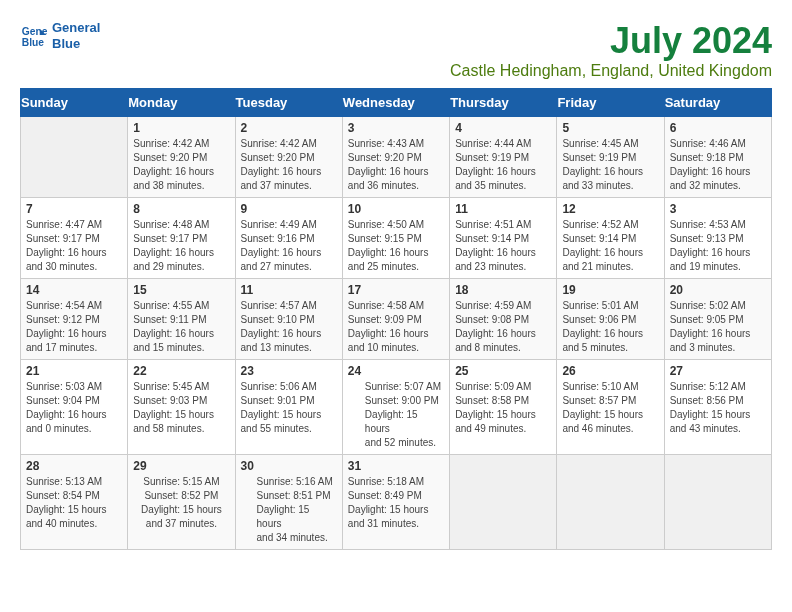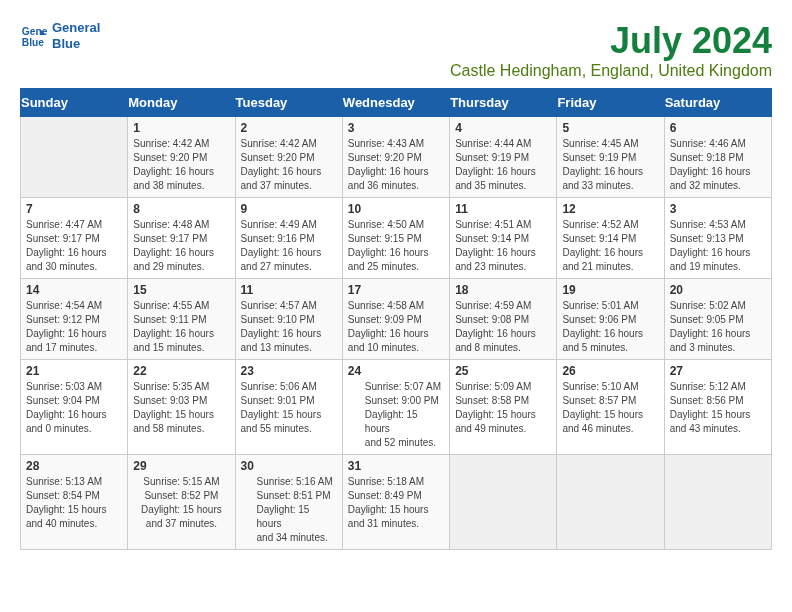--- a/index.html
+++ b/index.html
@@ -265,21 +265,21 @@
       <tr>
         <td>
           <span class="day-number">21</span>
           <div class="day-info" style="white-space: pre-line;">Sunrise: 5:03 AM
 Sunset: 9:04 PM
 Daylight: 16 hours
 and 0 minutes.</div>
         </td>
         <td>
           <span class="day-number">22</span>
-          <div class="day-info" style="white-space: pre-line;">Sunrise: 5:35 AM
+          <div class="day-info" style="white-space: pre-line;">Sunrise: 5:45 AM
 Sunset: 9:03 PM
 Daylight: 15 hours
 and 58 minutes.</div>
         </td>
         <td>
           <span class="day-number">23</span>
           <div class="day-info" style="white-space: pre-line;">Sunrise: 5:06 AM
 Sunset: 9:01 PM
 Daylight: 15 hours
 and 55 minutes.</div>

